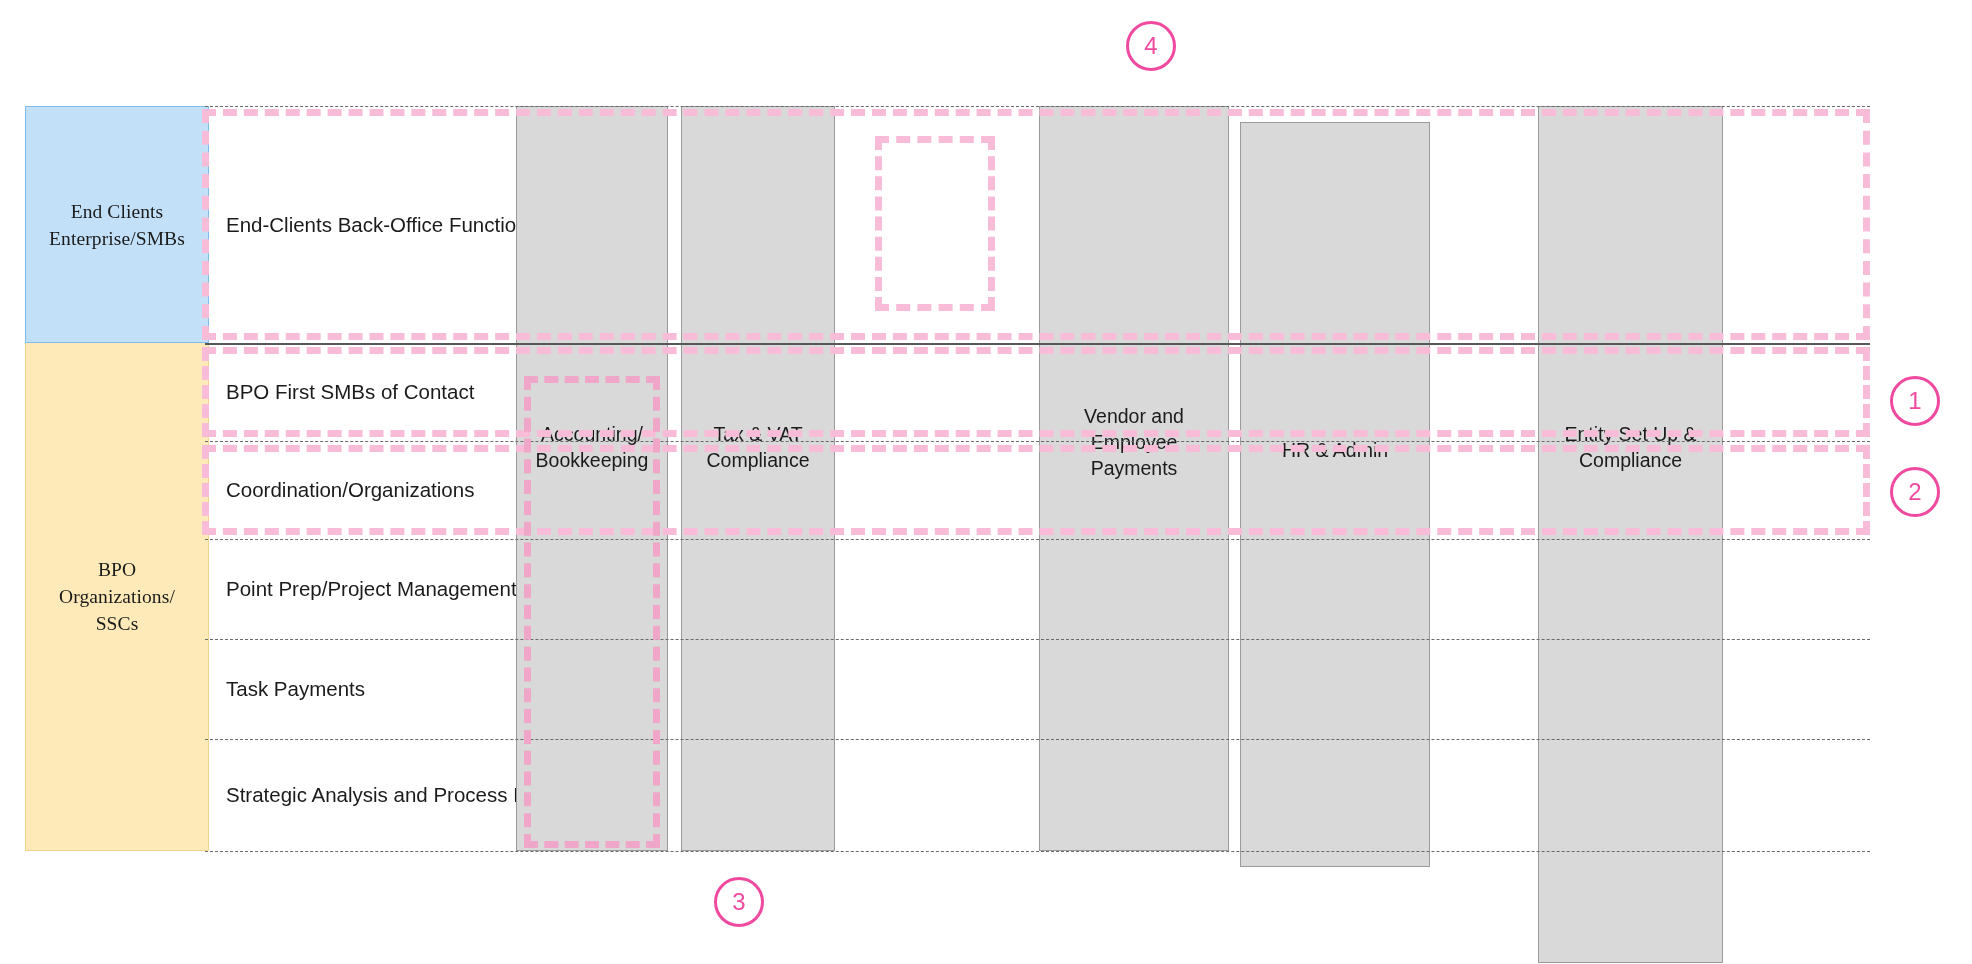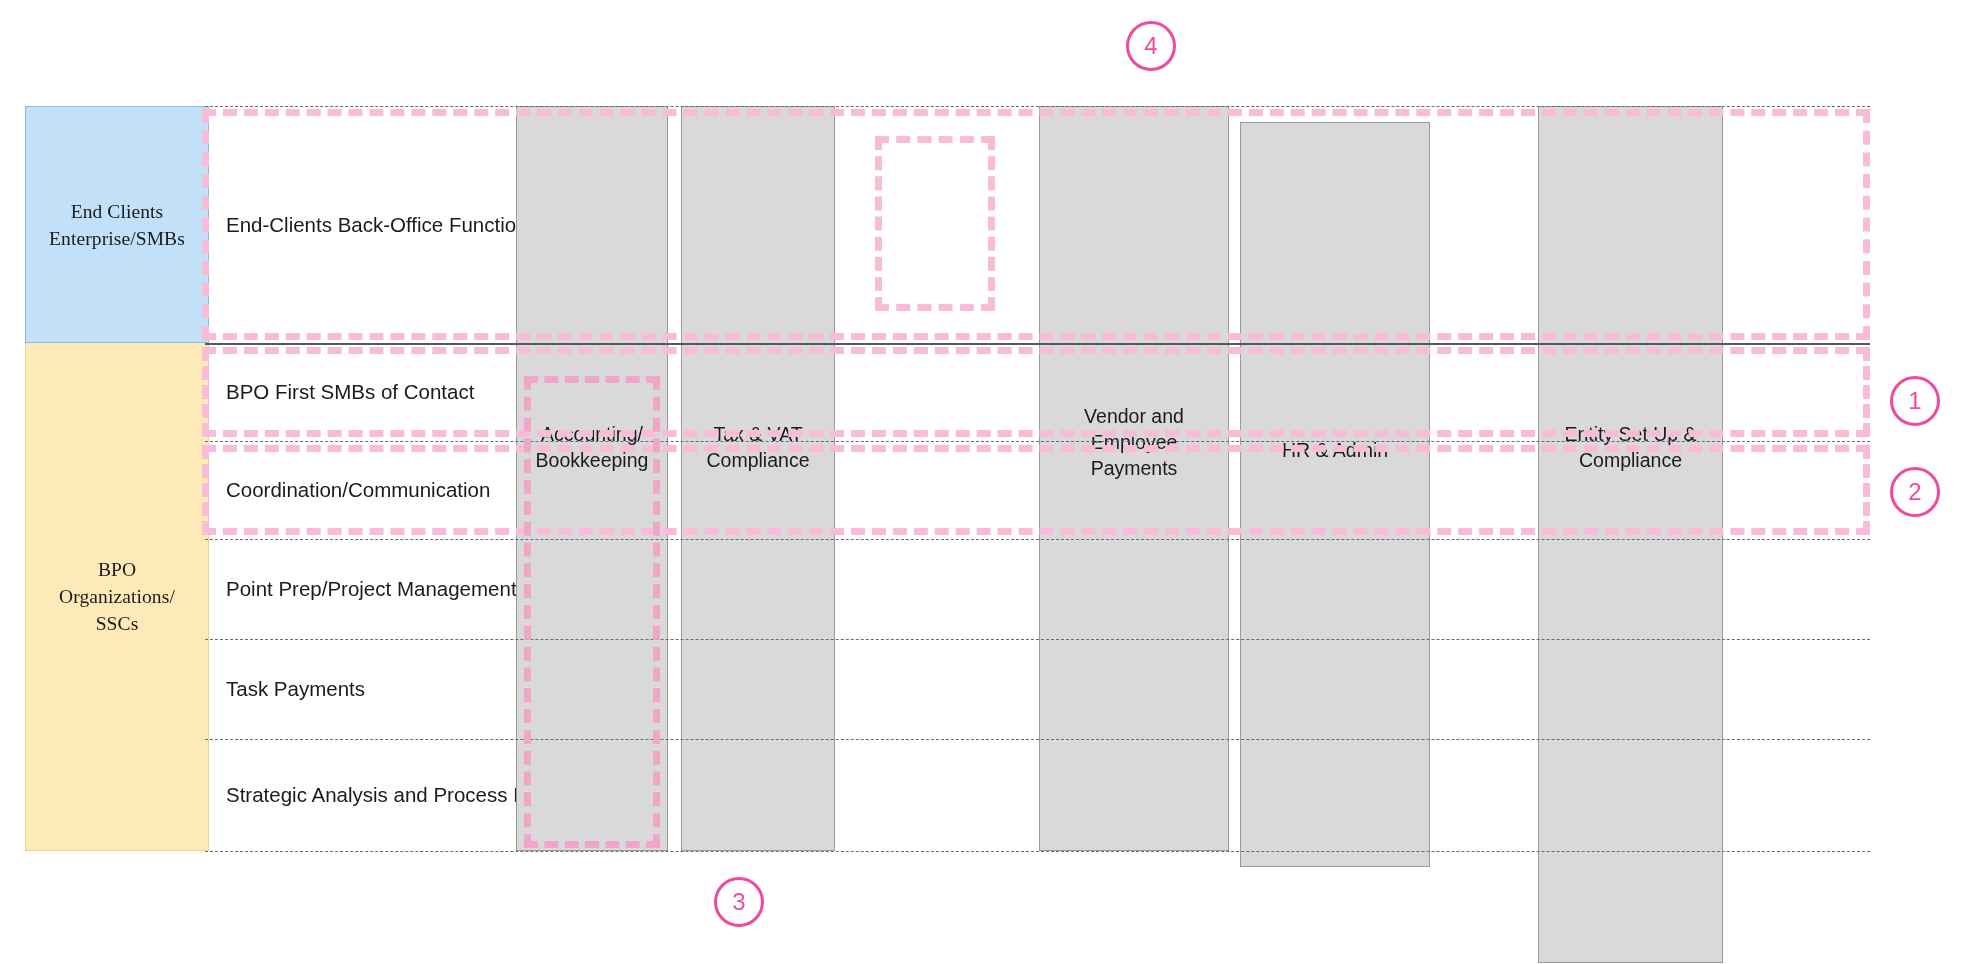--- a/index.html
+++ b/index.html
@@ -57,21 +57,21 @@
 SSCs</span>
     </div>
 
     <div class="rowband" style="top:0;height:237px;">
       <span class="rowlabel">End-Clients Back-Office Function</span>
     </div>
     <div class="rowband" style="top:237px;height:98px;">
       <span class="rowlabel">BPO First SMBs of Contact</span>
     </div>
     <div class="rowband" style="top:335px;height:98px;">
-      <span class="rowlabel">Coordination/Communication</span>
+      <span class="rowlabel">Coordination/Organizations</span>
     </div>
     <div class="rowband" style="top:433px;height:100px;">
       <span class="rowlabel">Point Prep/Project Management</span>
     </div>
     <div class="rowband" style="top:533px;height:100px;">
       <span class="rowlabel">Task Payments</span>
     </div>
     <div class="rowband" style="top:633px;height:112px;">
       <span class="rowlabel">Strategic Analysis and Process Reviews</span>
     </div>

